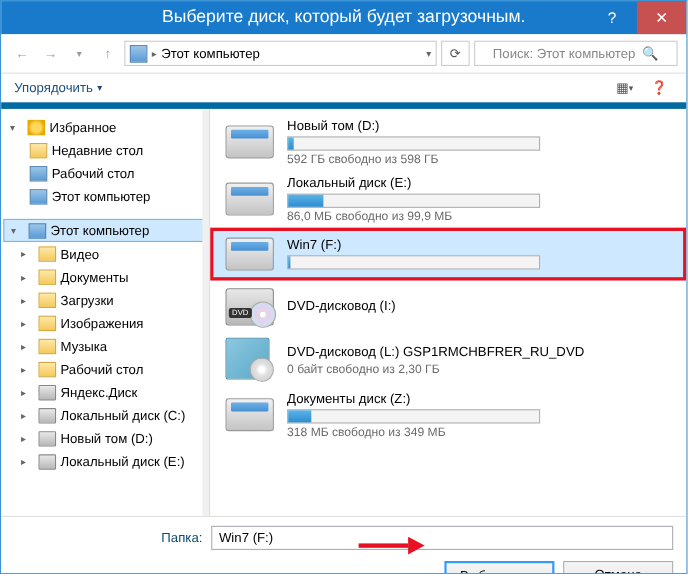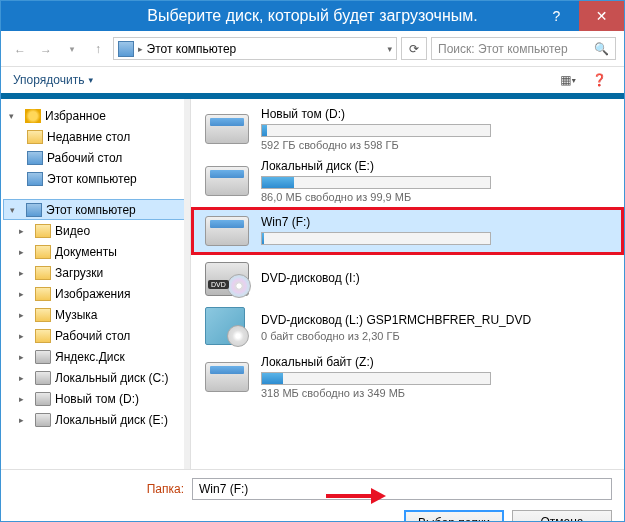--- a/index.html
+++ b/index.html
@@ -8,21 +8,21 @@
 .titlebar .title{font-size:16px}
 .titlebar .ctrls{position:absolute;right:0;top:0;display:flex;height:100%}
 .titlebar .ctrls div{width:45px;display:flex;align-items:center;justify-content:center;color:#fff;font-size:14px}
 .titlebar .ctrls .close{background:#c75050}
 .navbar{height:36px;border-bottom:1px solid #e0e0e0;display:flex;align-items:center;padding:0 8px;gap:4px}
 .navbtn{width:22px;height:22px;border-radius:50%;display:flex;align-items:center;justify-content:center;color:#999;font-size:12px}
 .addrbar{flex:1;height:23px;border:1px solid #ccc;display:flex;align-items:center;padding:0 4px;gap:4px;background:#fff}
 .addrbar .pcicon{width:16px;height:16px;background:linear-gradient(#9cc5e8,#5a9bd5);border:1px solid #4a7fb0}
 .addrbar .dd{color:#666;font-size:9px;margin-left:auto}
 .refresh{width:26px;height:23px;border:1px solid #ccc;display:flex;align-items:center;justify-content:center;color:#555}
-.searchbox{width:185px;height:23px;border:1px solid #ccc;display:flex;align-items:center;padding:0 6px;color:#888;gap:6px}
+.searchbox{width:185px;height:23px;border:1px solid #ccc;display:flex;align-items:center;padding:0 16px;color:#888;gap:6px}
 .toolbar{height:32px;border-bottom:6px solid #0369a1;display:flex;align-items:center;padding:0 12px;justify-content:space-between}
 .org{color:#1e4f7c;display:flex;align-items:center;gap:4px}
 .viewbtns{display:flex;align-items:center;gap:8px;color:#555}
 .viewbtns .vb{width:24px;height:20px;display:flex;align-items:center;justify-content:center}
 .body{display:flex;height:370px}
 .tree{width:190px;border-right:1px solid #e0e0e0;overflow:hidden;padding:6px 2px;position:relative}
 .tree::after{content:"";position:absolute;right:0;top:0;bottom:0;width:6px;background:#f0f0f0}
 .tnode{display:flex;align-items:center;height:21px;padding-left:6px;gap:4px;white-space:nowrap}
 .tnode.sel{background:#cde8ff;border:1px solid #7ab7e8}
 .tnode .exp{width:12px;color:#666;font-size:9px}
@@ -45,21 +45,21 @@
 .dvdlabel{position:absolute;left:2px;bottom:6px;background:#333;color:#fff;font-size:7px;padding:1px 3px;border-radius:2px;z-index:2}
 .dvdbox{width:40px;height:38px;background:linear-gradient(135deg,#8cc8e0,#5aa8c8);border:1px solid #4a90b0;border-radius:2px;position:relative}
 .dvdbox::after{content:"";position:absolute;width:20px;height:20px;border-radius:50%;background:radial-gradient(circle,#fff 15%,#e0e0e0 40%,#ccc 100%);right:-5px;bottom:-3px;border:1px solid #aaa}
 .dinfo{flex:1}
 .dname{color:#000;margin-bottom:3px}
 .dbar{width:230px;height:13px;border:1px solid #b0b0b0;background:#f4f4f4;margin-bottom:2px;position:relative}
 .dfill{height:100%;background:linear-gradient(#5ab4e8,#2e8cd0)}
 .dfree{color:#6a6a6a;font-size:11px}
 .footer{border-top:1px solid #e0e0e0;padding:8px 12px}
 .frow{display:flex;align-items:center;justify-content:flex-end;gap:8px;margin-bottom:10px}
-.flabel{color:#c2410c}
+.flabel{color:#0c4a6e}
 .finput{width:420px;height:22px;border:1px solid #abadb3;padding:0 6px;background:#fff}
 .fbtn{width:100px;height:24px;border:1px solid #acacac;background:linear-gradient(#f5f5f5,#e8e8e8);text-align:center;line-height:22px}
 .fbtn.primary{border:2px solid #3399ff}
 .arrow{position:absolute;bottom:17px;left:325px;width:60px;height:16px;pointer-events:none}
 .arrow .line{position:absolute;left:0;top:6px;width:45px;height:4px;background:#e81123}
 .arrow .head{position:absolute;right:0;top:0;width:0;height:0;border-left:15px solid #e81123;border-top:8px solid transparent;border-bottom:8px solid transparent}
 </style>
 </head>
 <body>
 
@@ -231,21 +231,21 @@
         <div class="dinfo">
           <div class="dname">DVD-дисковод (L:) GSP1RMCHBFRER_RU_DVD</div>
           <div class="dfree">0 байт свободно из 2,30 ГБ</div>
         </div>
       </div>
       <div class="ditem">
         <div class="dicon">
           <div class="driveimg"></div>
         </div>
         <div class="dinfo">
-          <div class="dname">Локальный байт (Z:)</div>
+          <div class="dname">Документы диск (Z:)</div>
           <div class="dbar">
             <div class="dfill" style="width:9%"></div>
           </div>
           <div class="dfree">318 МБ свободно из 349 МБ</div>
         </div>
       </div>
     </div>
 </div>
 
 <div class="footer">

